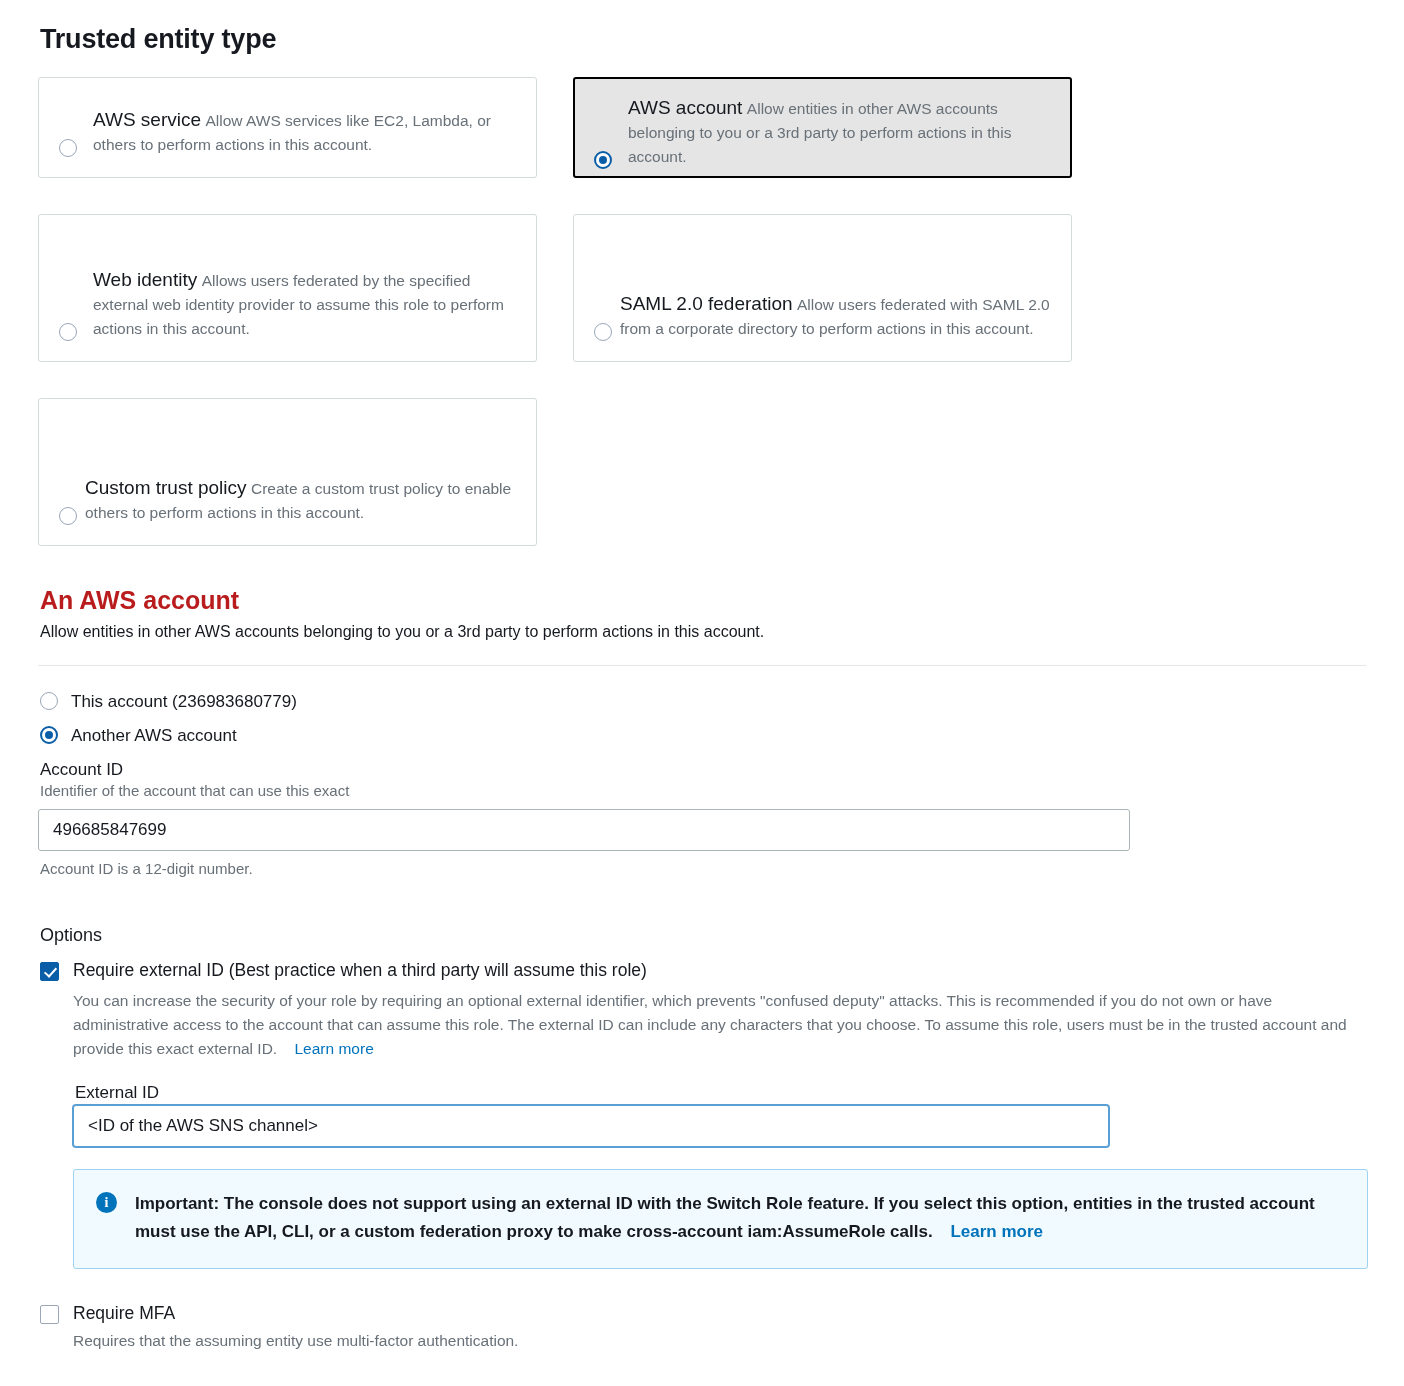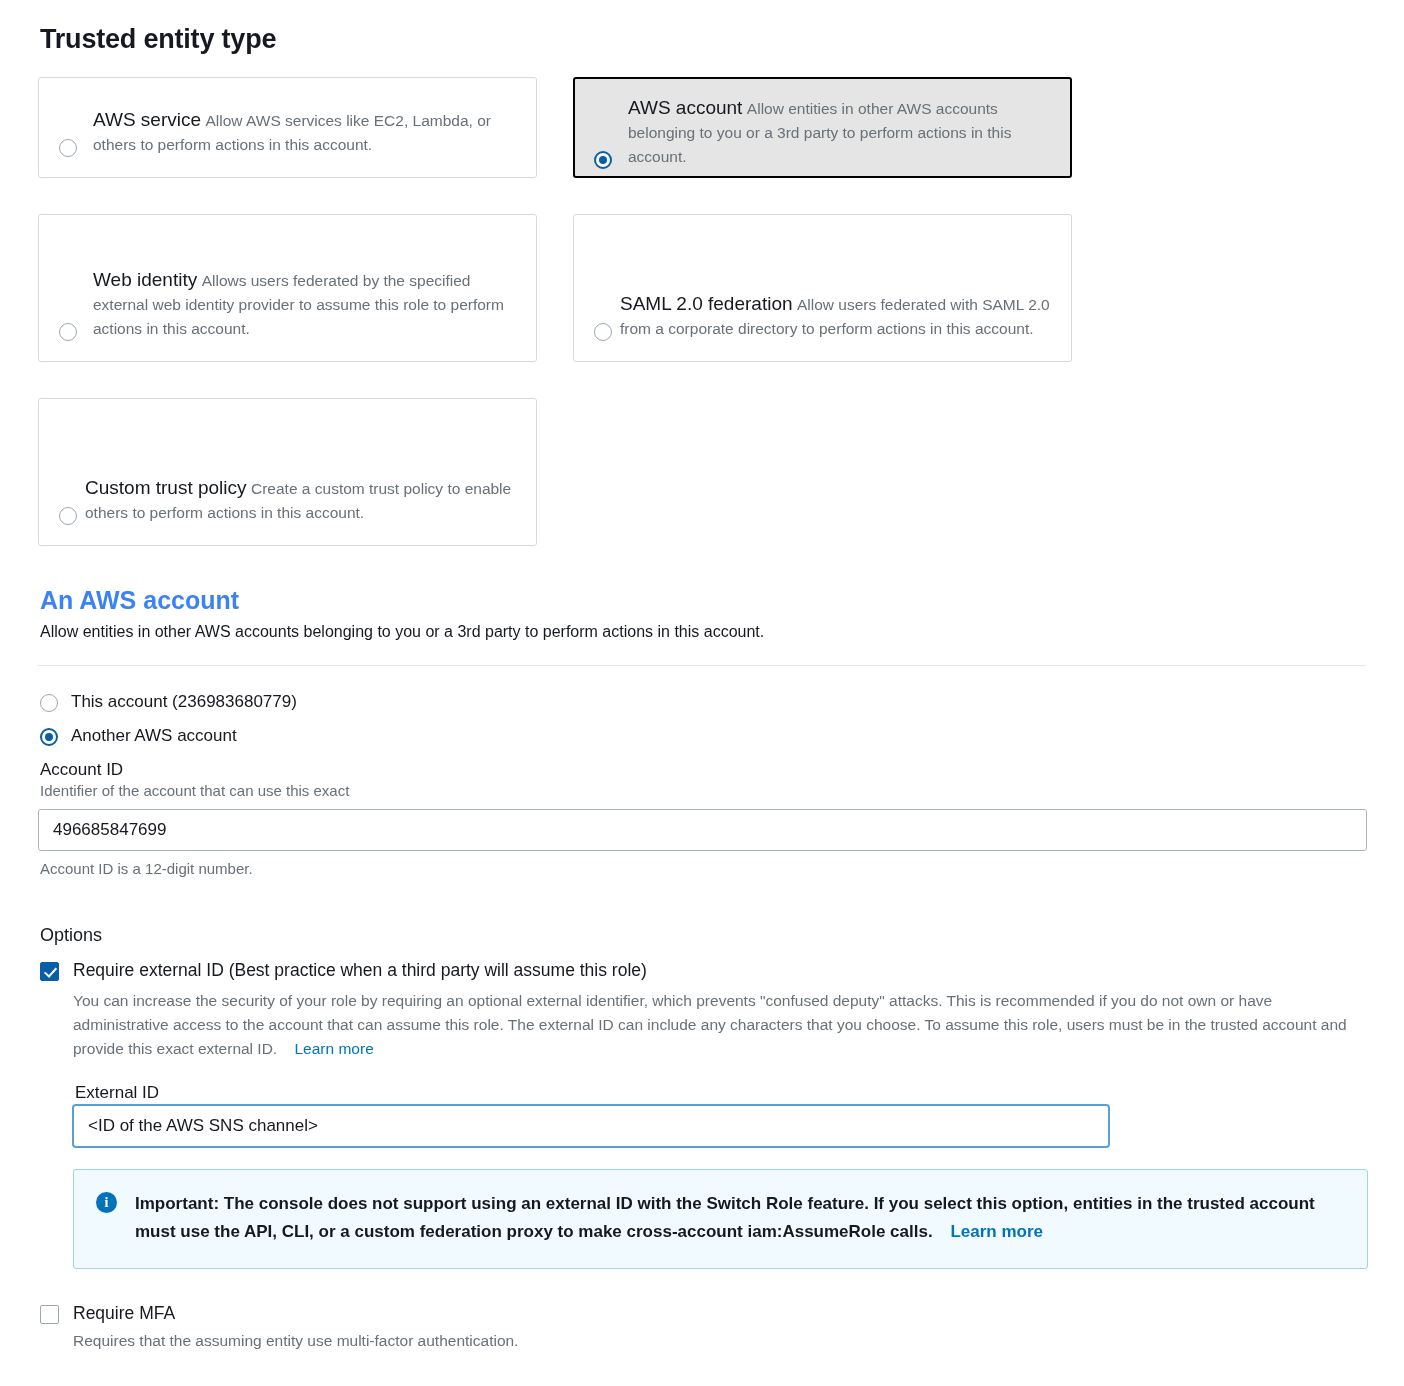--- a/index.html
+++ b/index.html
@@ -80,37 +80,37 @@
   .tile-desc {
     font-size: 15.5px;
     color: #687078;
     line-height: 1.55;
   }
 
   h2.sub-title {
     font-size: 25px;
     font-weight: bold;
     margin: 40px 0 8px 2px;
-    color: #3b82f6;
+    color: #b91c1c;
   }
   .sub-desc {
     font-size: 16px;
     color: #16191f;
     margin: 0 0 24px 2px;
   }
 
   hr.divider {
     border: none;
     border-top: 1px solid #e4e7e9;
     margin: 0 0 26px 0;
   }
 
   .radio-row {
     display: flex;
-    align-items: flex-end;
+    align-items: flex-start;
     gap: 13px;
     margin: 0 0 14px 2px;
     cursor: pointer;
   }
   .radio-row .radio { margin-top: 0; }
   .radio-row .label {
     font-size: 17px;
     color: #16191f;
   }
 
@@ -119,21 +119,21 @@
     color: #16191f;
     margin: 4px 0 2px 2px;
   }
   .field-hint {
     font-size: 15px;
     color: #687078;
     margin: 0 0 10px 2px;
   }
   .text-input {
     display: block;
-    width: 1329px;
+    width: 1092px;
     height: 42px;
     border: 1px solid #aab7b8;
     border-radius: 3px;
     padding: 0 14px;
     font-size: 17px;
     font-family: "Liberation Sans", sans-serif;
     color: #16191f;
     background: #fff;
   }
   .text-input.focused {

